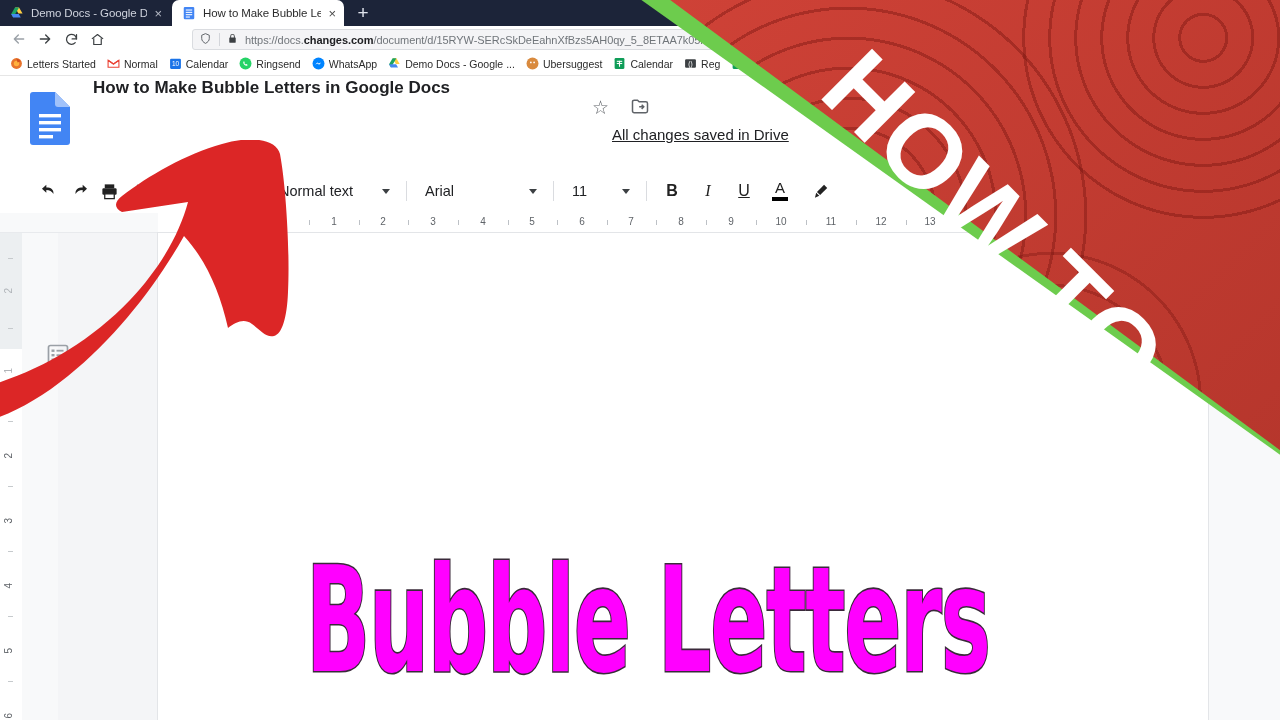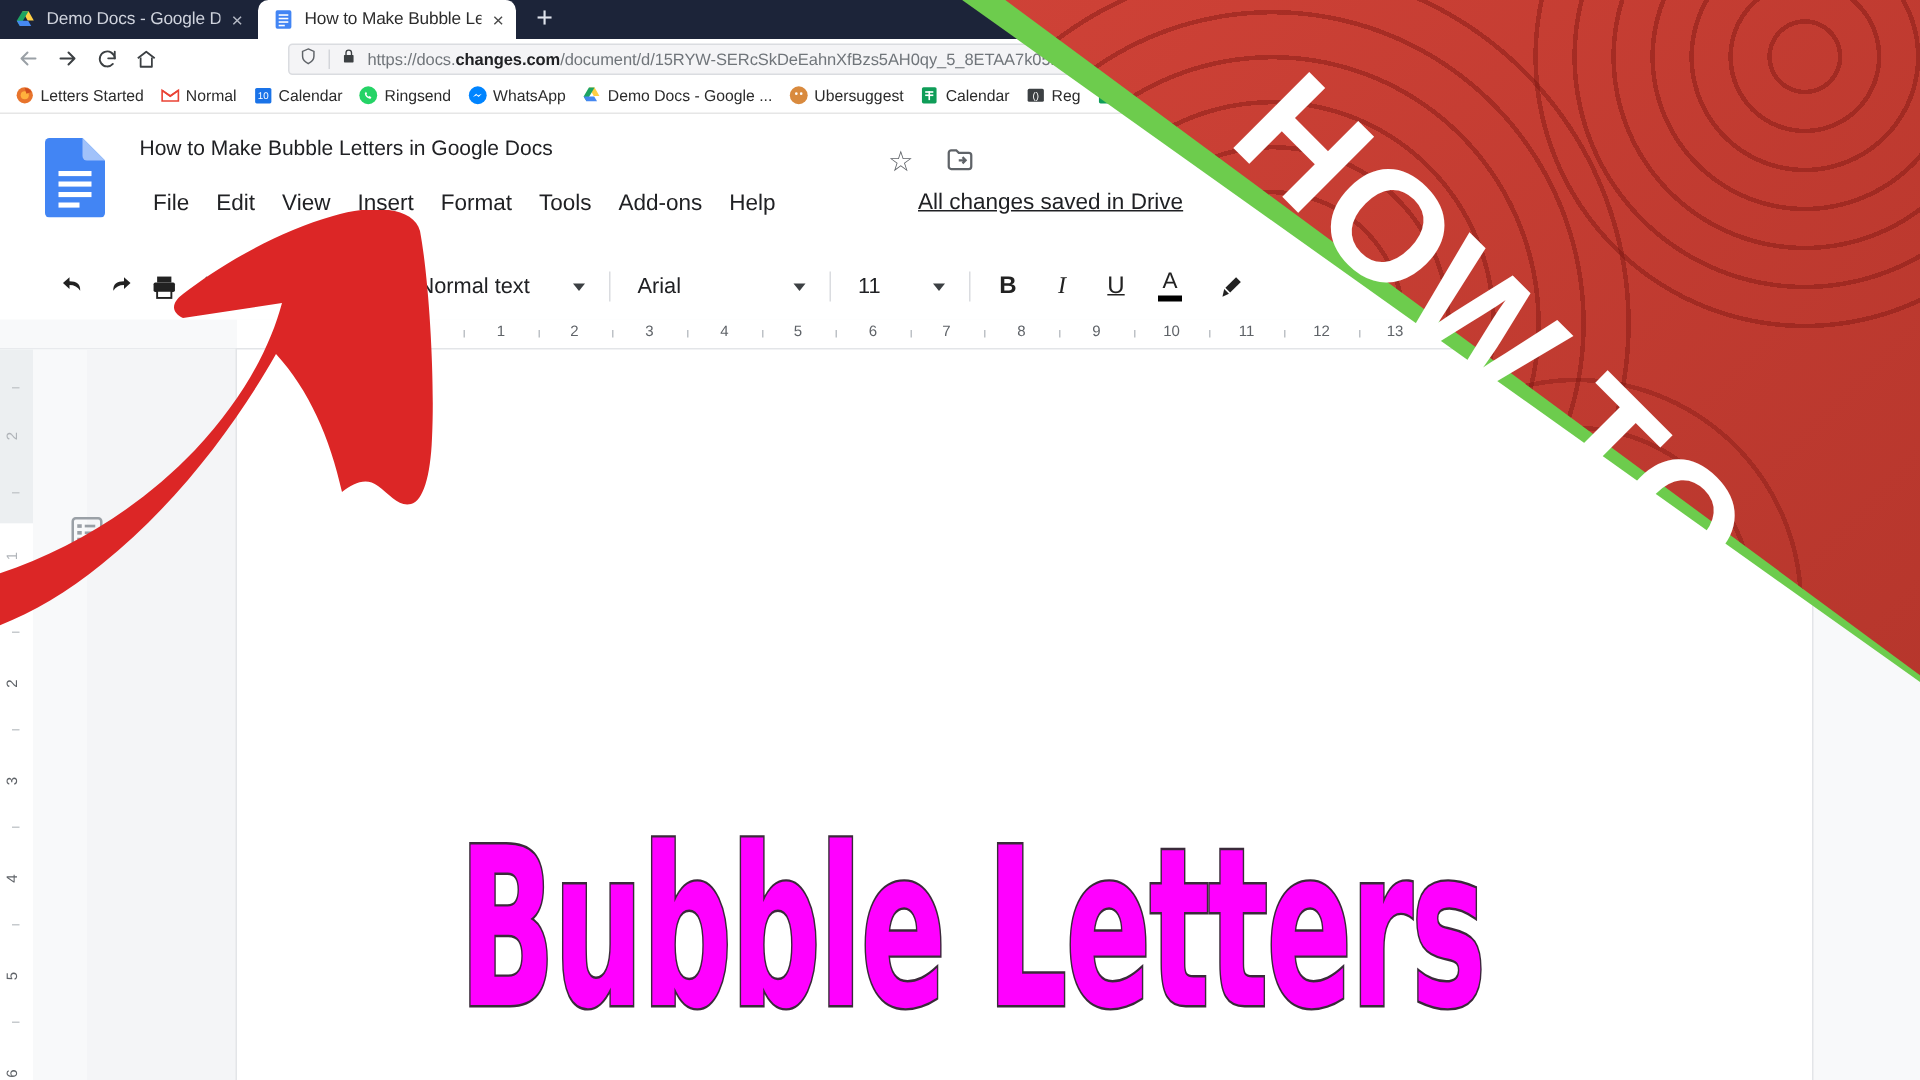--- a/index.html
+++ b/index.html
@@ -73,23 +73,23 @@
   }
   .bmicon { width: 13px; height: 13px; flex: 0 0 13px; display: block; }
 
   
   .docs {
     position: absolute; left: 0; top: 76px; width: 1280px; height: 644px;
     background: #ffffff;
   }
   .doc-logo { position: absolute; left: 30px; top: 16px; width: 40px; height: 53px; }
   .doc-title {
-    position: absolute; left: 93px; top: 14px;
-    font-size: 14px; color: #202124; white-space: nowrap;
-    font-family: "Liberation Sans", sans-serif; font-weight: 400;
+    position: absolute; left: 93px; top: 2px;
+    font-size: 17px; color: #202124; white-space: nowrap;
+    font-family: "Liberation Sans", sans-serif; font-weight: 700;
   }
   .star { position: absolute; left: 592px; top: 20px; font-size: 19px; color: #5f6368; cursor: pointer; }
   .movefolder { position: absolute; left: 630px; top: 20px; cursor: pointer; }
   .menubar {
     position: absolute; left: 93px; top: 49px;
     display: flex; align-items: center; gap: 0px;
     font-size: 15px; color: #202124; white-space: nowrap;
   }
   .menubar .mi { padding: 2px 9px; cursor: pointer; }
   .saved {
@@ -391,30 +391,20 @@
 
     <div class="doc-title">How to Make Bubble Letters in Google Docs</div>
     <div class="star">☆</div>
     <div class="movefolder">
       <svg width="20" height="20" viewBox="0 0 24 24" fill="none" stroke="#5f6368" stroke-width="1.8">
         <path d="M3 7a2 2 0 0 1 2-2h4l2 2h8a2 2 0 0 1 2 2v9a2 2 0 0 1-2 2H5a2 2 0 0 1-2-2z"></path>
         <path d="M11 13h5M14 10.5l2.5 2.5L14 15.5"></path>
       </svg>
     </div>
 
-    <div class="menubar">
-      <span class="mi">File</span>
-      <span class="mi">Edit</span>
-      <span class="mi">View</span>
-      <span class="mi">Insert</span>
-      <span class="mi">Format</span>
-      <span class="mi">Tools</span>
-      <span class="mi">Add-ons</span>
-      <span class="mi">Help</span>
-    </div>
     <div class="saved">All changes saved in Drive</div>
 
     <div class="toolbar">
       <div class="tb">
         <svg width="19" height="19" viewBox="0 0 24 24" fill="#222">
             <path d="M8 7V3.5L2.5 8.5 8 13.5V10c4 0 7 1.6 9 5 .4-5.6-3-8-9-8z"></path>
           </svg>
       </div>
       <div class="tb">
         <svg width="19" height="19" viewBox="0 0 24 24" fill="#222">

